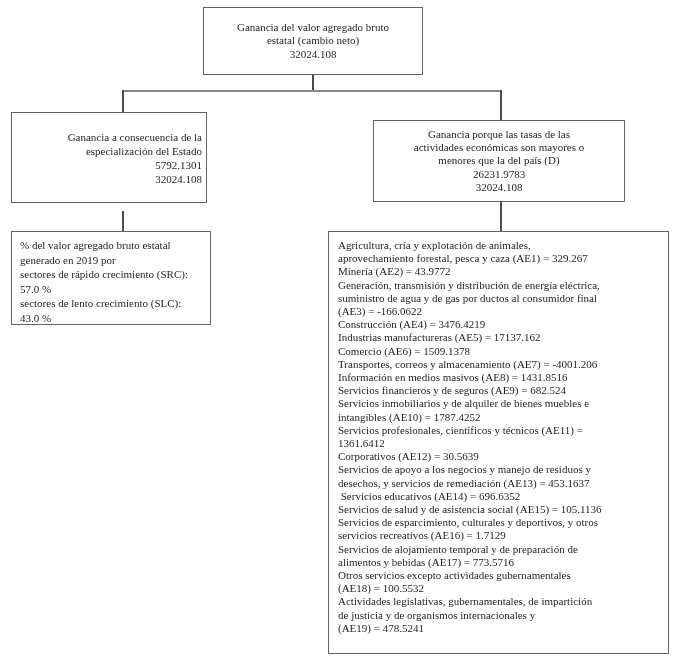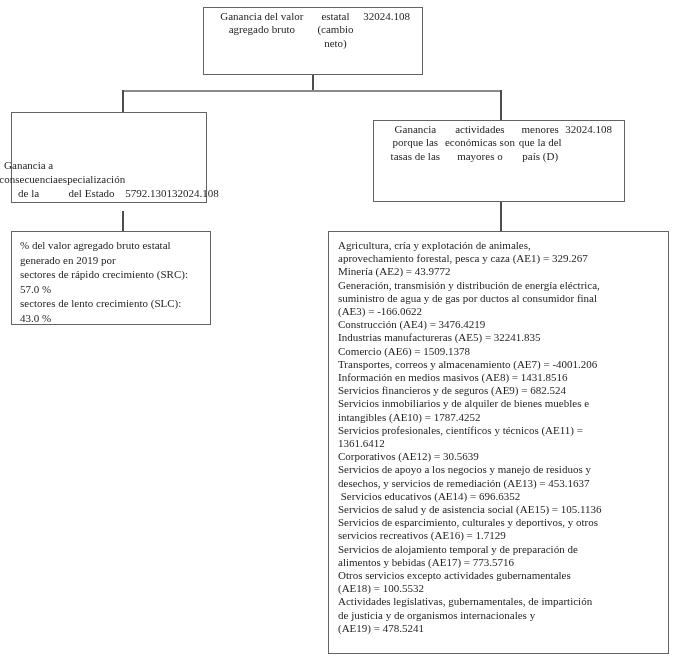--- a/index.html
+++ b/index.html
@@ -17,24 +17,24 @@
   }
   .node {
     position: absolute;
     box-sizing: border-box;
     background: #ffffff;
     border: 1.5px solid #636363;
     font-size: 11px;
   }
   .node.centered {
     display: flex;
-    flex-direction: row;
+    flex-direction: column;
     justify-content: center;
     text-align: center;
-    padding: 2px 12px;
+    padding: 2px 4px;
   }
   .node.lefttext {
     text-align: left;
   }
   .ln {
     white-space: pre-wrap;
   }
   
   #root-node          { left: 203px; top: 7px;   width: 220px; height: 68px; line-height: 13.4px; }
   #specialization-node{ left: 11px;  top: 112px; width: 196px; height: 91px; line-height: 14px; align-items: flex-end; }
@@ -81,41 +81,42 @@
       <div class="ln">Ganancia a consecuencia de la</div>
       <div class="ln">especialización del Estado</div>
       <div class="ln">5792.1301</div>
       <div class="ln">32024.108</div>
     </div>
 
   <div class="node centered" id="rates-node" style="border-color: rgb(99, 99, 99);">
       <div class="ln">Ganancia porque las tasas de las</div>
       <div class="ln">actividades económicas son mayores o</div>
       <div class="ln">menores que la del país (D)</div>
+      <div class="ln">26231.9783</div>
       <div class="ln">32024.108</div>
     </div>
 
   <div class="node lefttext" id="sector-share-node" style="border-color: rgb(99, 99, 99);">
       <div class="ln">% del valor agregado bruto estatal</div>
       <div class="ln">generado en 2019 por</div>
       <div class="ln">sectores de rápido crecimiento (SRC):</div>
       <div class="ln">57.0 %</div>
       <div class="ln">sectores de lento crecimiento (SLC):</div>
       <div class="ln">43.0 %</div>
     </div>
 
   <div class="node lefttext" id="activities-node" style="border-color: rgb(99, 99, 99);">
       <div class="ln">Agricultura, cría y explotación de animales,</div>
       <div class="ln">aprovechamiento forestal, pesca y caza (AE1) = 329.267</div>
       <div class="ln">Minería (AE2) = 43.9772</div>
       <div class="ln">Generación, transmisión y distribución de energía eléctrica,</div>
       <div class="ln">suministro de agua y de gas por ductos al consumidor final</div>
       <div class="ln">(AE3) = -166.0622</div>
       <div class="ln">Construcción (AE4) = 3476.4219</div>
-      <div class="ln">Industrias manufactureras (AE5) = 32241.835</div>
+      <div class="ln">Industrias manufactureras (AE5) = 17137.162</div>
       <div class="ln">Comercio (AE6) = 1509.1378</div>
       <div class="ln">Transportes, correos y almacenamiento (AE7) = -4001.206</div>
       <div class="ln">Información en medios masivos (AE8) = 1431.8516</div>
       <div class="ln">Servicios financieros y de seguros (AE9) = 682.524</div>
       <div class="ln">Servicios inmobiliarios y de alquiler de bienes muebles e</div>
       <div class="ln">intangibles (AE10) = 1787.4252</div>
       <div class="ln">Servicios profesionales, científicos y técnicos (AE11) =</div>
       <div class="ln">1361.6412</div>
       <div class="ln">Corporativos (AE12) = 30.5639</div>
       <div class="ln">Servicios de apoyo a los negocios y manejo de residuos y</div>

